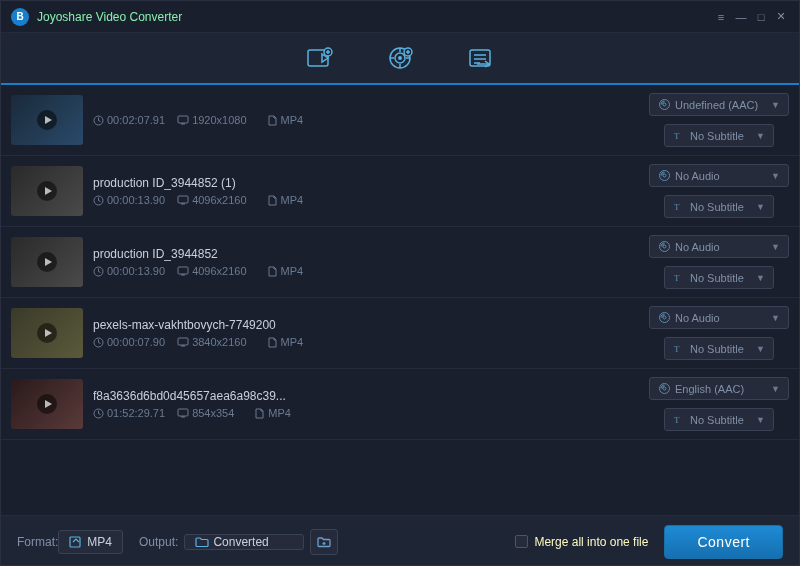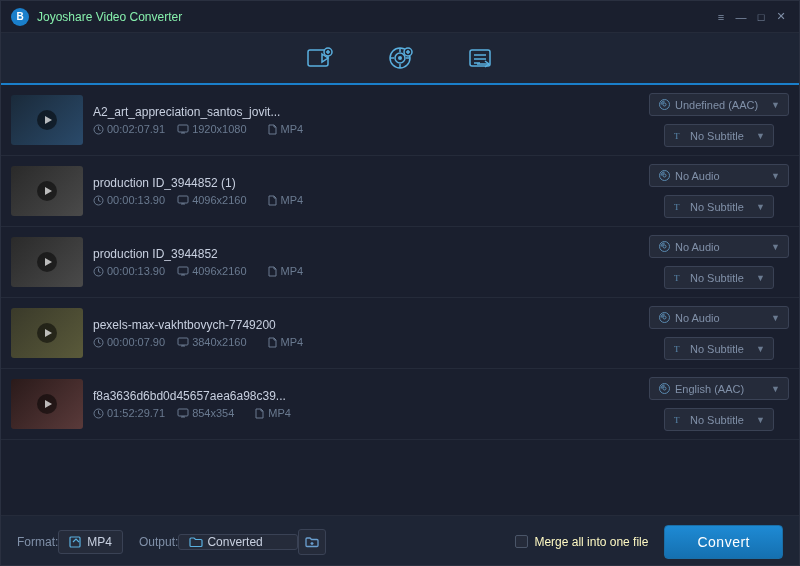--- a/index.html
+++ b/index.html
@@ -227,21 +227,21 @@
       border: 1px solid #3a4255;
       border-radius: 3px;
       padding: 4px 10px;
       font-size: 12px;
       color: #c8d0e0;
       cursor: pointer;
     }
     .output-section {
       display: flex;
       align-items: center;
-      gap: 0;
+      gap: 6px;
     }
     .output-label {
       color: #8090a8;
       font-size: 12px;
     }
     .output-value {
       display: flex;
       align-items: center;
       gap: 4px;
       background: #252b3a;
@@ -352,21 +352,20 @@
     </svg>
   </div>
 </div>
 
 <div class="file-list" id="file-list-container">
 <div class="file-item">
       <div class="file-thumb thumb-1">
         <div class="play-icon-sm"></div>
       </div>
       <div class="file-info">
-        <div class="file-name">A2_art_appreciation_santos_jovit...</div>
         <div class="file-meta">
           <div class="meta-item">
             <svg width="11" height="11" viewBox="0 0 11 11" fill="none">
               <circle cx="5.5" cy="5.5" r="4.5" stroke="#6a7a90" stroke-width="1"></circle>
               <line x1="5.5" y1="5.5" x2="5.5" y2="2.5" stroke="#6a7a90" stroke-width="1"></line>
               <line x1="5.5" y1="5.5" x2="7.5" y2="6.5" stroke="#6a7a90" stroke-width="1"></line>
             </svg>
             <span>00:02:07.91</span>
           </div>
           <div class="meta-item">

